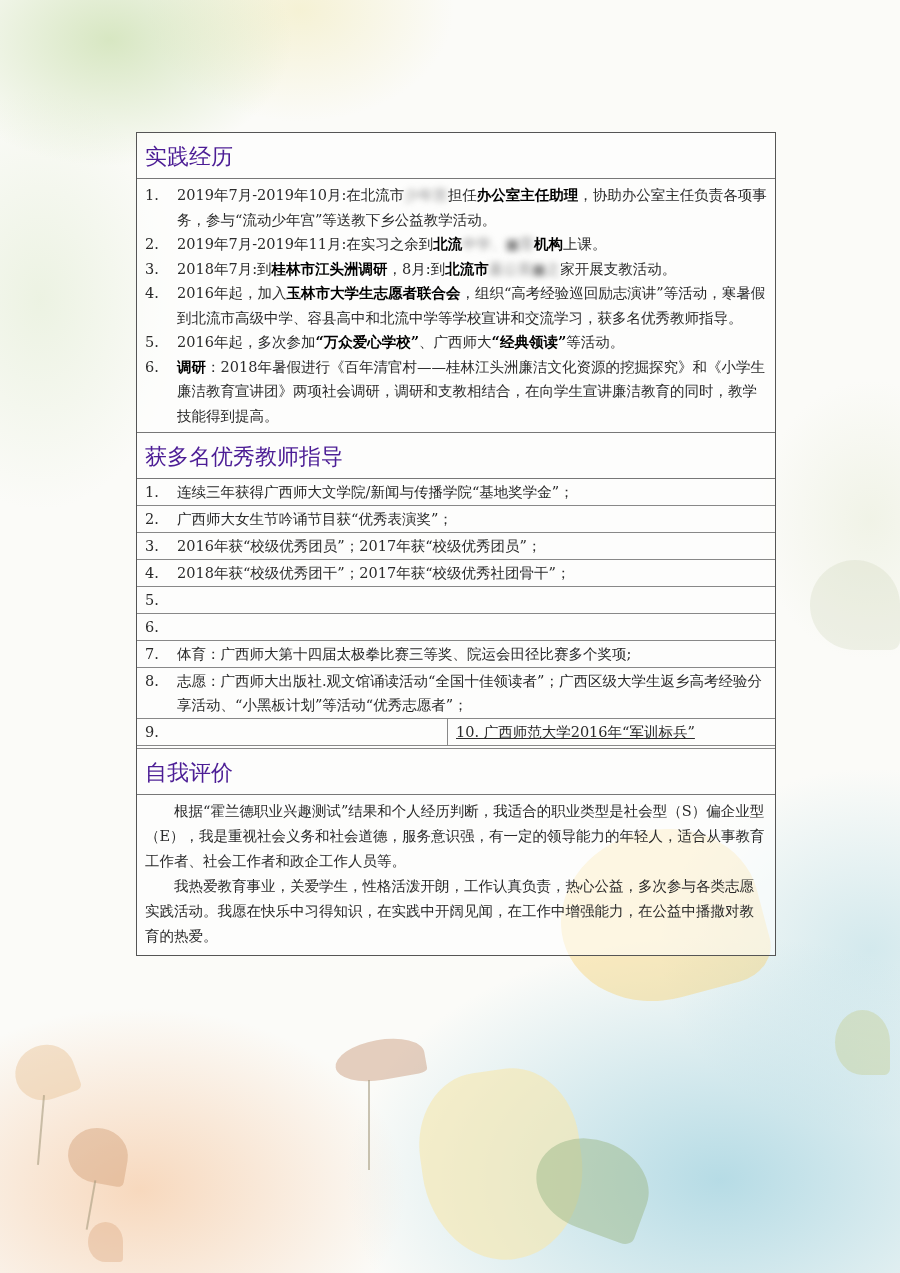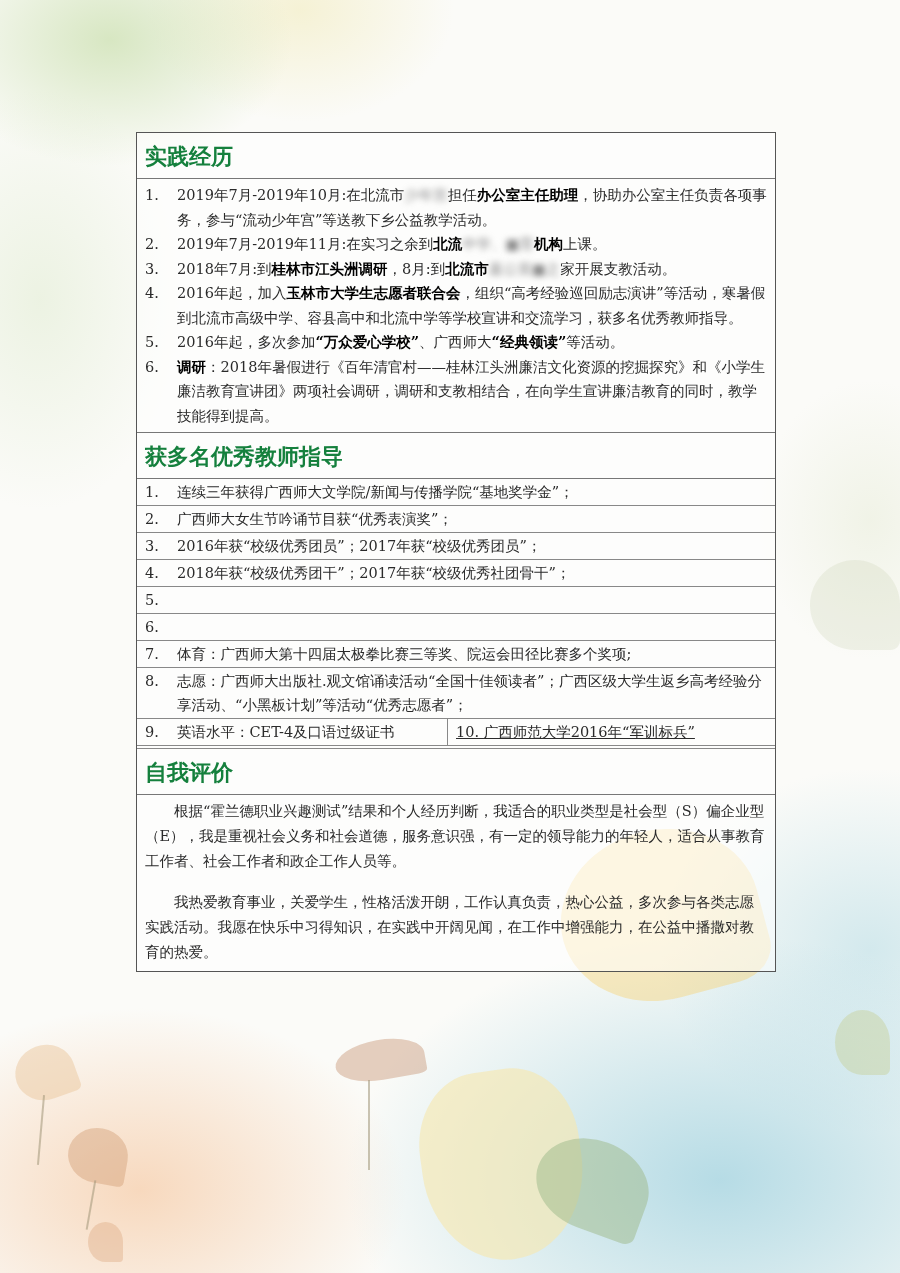--- a/index.html
+++ b/index.html
@@ -27,22 +27,22 @@
     .doc {
       position: absolute;
       left: 136px; top: 132px;
       width: 640px;
       border: 1.5px solid #555;
       background: rgba(255,255,255,0.55);
     }
     .sec-title {
       font-family: "DejaVu Sans", "Liberation Sans", sans-serif;
       font-size: 22px;
-      font-weight: bold;
-      color: #15803d;
+      font-weight: normal;
+      color: #4c1d95;
       padding: 8px 6px 6px 8px;
       border-bottom: 1px solid #777;
       height: 46px;
       line-height: 32px;
     }
     .list { padding: 4px 0 4px 0; }
     .li {
       display: flex;
       font-size: 14.5px;
       line-height: 24.5px;
@@ -65,21 +65,21 @@
     .split .cell { padding: 1px 8px; }
     .split .left { width: 311px; border-right: 1px solid #888; display: flex; }
     .split .left .num { width: 32px; flex: 0 0 32px; }
     .split .right { flex: 1; text-decoration: underline; }
     .para {
       font-size: 14.5px;
       line-height: 25px;
       padding: 4px 8px 6px 8px;
       text-indent: 2em;
     }
-    .para p + p { margin-top: 16px; }
+    .para p + p { margin-top: 0; }
   </style>
 </head>
 <body>
 
 <div class="leaf" style="left:15px;top:1045px;width:60px;height:55px;background:rgba(232,196,150,0.6);transform:rotate(-20deg);"></div>
 <div class="stem" style="left:40px;top:1095px;height:70px;transform:rotate(5deg);"></div>
 <div class="leaf" style="left:68px;top:1128px;width:60px;height:55px;background:rgba(210,160,120,0.6);transform:rotate(10deg);"></div>
 <div class="stem" style="left:90px;top:1180px;height:50px;transform:rotate(10deg);"></div>
 <div class="leaf" style="left:88px;top:1222px;width:35px;height:40px;background:rgba(220,170,130,0.55);"></div>
 <div class="leaf" style="left:335px;top:1040px;width:90px;height:40px;background:rgba(200,150,120,0.6);transform:rotate(-10deg);"></div>
@@ -148,21 +148,20 @@
         <span class="num">7.</span>
         <span class="txt">体育：广西师大第十四届太极拳比赛三等奖、院运会田径比赛多个奖项;</span>
       </div>
     <div class="row">
         <span class="num">8.</span>
         <span class="txt">志愿：广西师大出版社.观文馆诵读活动“全国十佳领读者”；广西区级大学生返乡高考经验分享活动、“小黑板计划”等活动“优秀志愿者”；</span>
       </div>
     <div class="split">
       <div class="cell left">
           <span class="num">9.</span>
-          <span>英语水平：CET-4及口语过级证书</span>
         </div>
       <div class="cell right">10. 广西师范大学2016年“军训标兵”</div>
     </div>
     <div class="split">
       <div class="cell right"></div>
     </div>
   </div>
 
   <div class="sec-title">自我评价</div>
   <div class="para">

